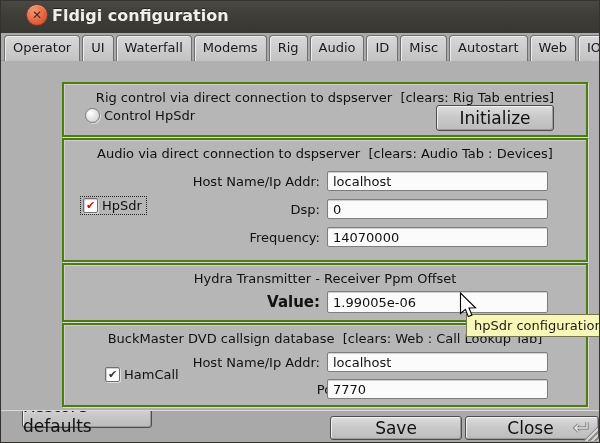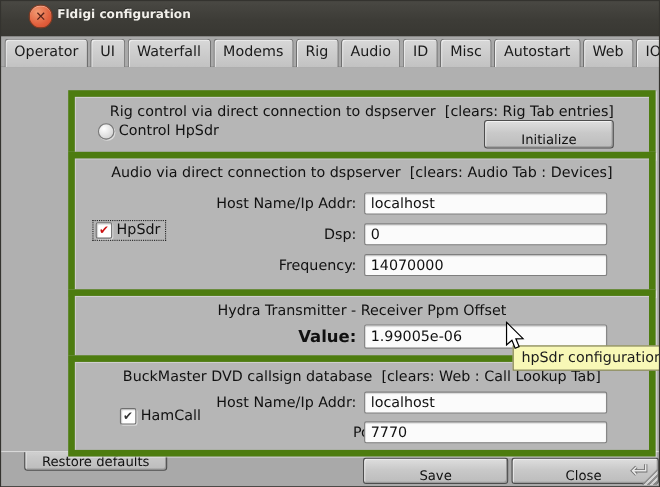--- a/index.html
+++ b/index.html
@@ -20,21 +20,21 @@
   }
   .close-btn{
     position:absolute;left:26px;top:4px;width:20px;height:20px;border-radius:50%;
     background:radial-gradient(circle at 35% 30%, #f19a72, #e2603d 60%, #cf4a2c);
     border:1px solid #7e3category:1px solid #7e3a22;border:1px solid #7e3a22;
     box-shadow:inset 0 1px 0 rgba(255,255,255,.35);
     display:flex;align-items:center;justify-content:center;
     color:#58231a;font-size:12px;font-weight:bold;line-height:1;cursor:default;
   }
   .title-text{
-    position:absolute;left:52px;top:6px;font-weight:bold;font-size:11px;color:#f1efea;
+    position:absolute;left:52px;top:6px;font-weight:bold;font-size:16px;color:#f1efea;
     text-shadow:0 -1px 0 rgba(0,0,0,.5);
   }
 
   
   .tabs{
     position:absolute;left:4px;top:33px;height:28px;right:0;
     display:flex;align-items:flex-end;gap:2px;z-index:12;
   }
   .tab{
     height:25px;line-height:24px;padding:0 8px;
@@ -48,21 +48,21 @@
   .content{
     position:absolute;left:1px;right:1px;top:60px;height:349px;
     background:#b0b0b0;
     border-top:1px solid #989898;border-bottom:1px solid #d8d8d8;
     z-index:11;
   }
 
   
   .group{
     position:absolute;left:62px;width:522px;background:#b6b6b6;
-    border:6px solid #4d7c0f;
+    border:2px solid #4d7c0f;
     box-shadow:1px 1px 0 rgba(255,255,255,.5), inset 1px 1px 0 rgba(255,255,255,.35);
     z-index:12;
   }
   .grp-header{
     position:absolute;top:6px;left:0;right:0;text-align:center;
     font-size:13px;color:#111;white-space:pre;
   }
   .flabel{position:absolute;left:0;width:256px;text-align:right;color:#111;white-space:pre;}
   .fl-input{
     position:absolute;left:263px;width:214px;height:18px;
@@ -85,23 +85,23 @@
   }
   .focus-dotted{outline:1px dotted #222;}
   .cb-label{white-space:nowrap;color:#111;}
 
   
   .fl-button{
     position:absolute;
     background:linear-gradient(#dedede,#c9c9c9 45%,#bcbcbc);
     border:1px solid #4d4d4d;border-radius:3px;
     box-shadow:inset 1px 1px 0 #f1f1f1, inset -1px -1px 0 #9a9a9a;
-    display:flex;align-items:flex-end;justify-content:center;
+    display:flex;align-items:center;justify-content:center;
     font-family:"DejaVu Sans","Liberation Sans",sans-serif;
-    font-size:12px;color:#111;cursor:default;
+    font-size:17px;color:#111;cursor:default;
   }
   .return-glyph{position:absolute;right:8px;top:4px;width:20px;height:14px;}
 
   
   .tooltip{
     position:absolute;left:466px;top:314px;height:20px;z-index:30;
     background:#f8f8b6;border:1px solid #74744e;
     padding:1px 7px 0 7px;line-height:20px;font-size:13px;color:#1c1c1c;white-space:nowrap;
   }
 

